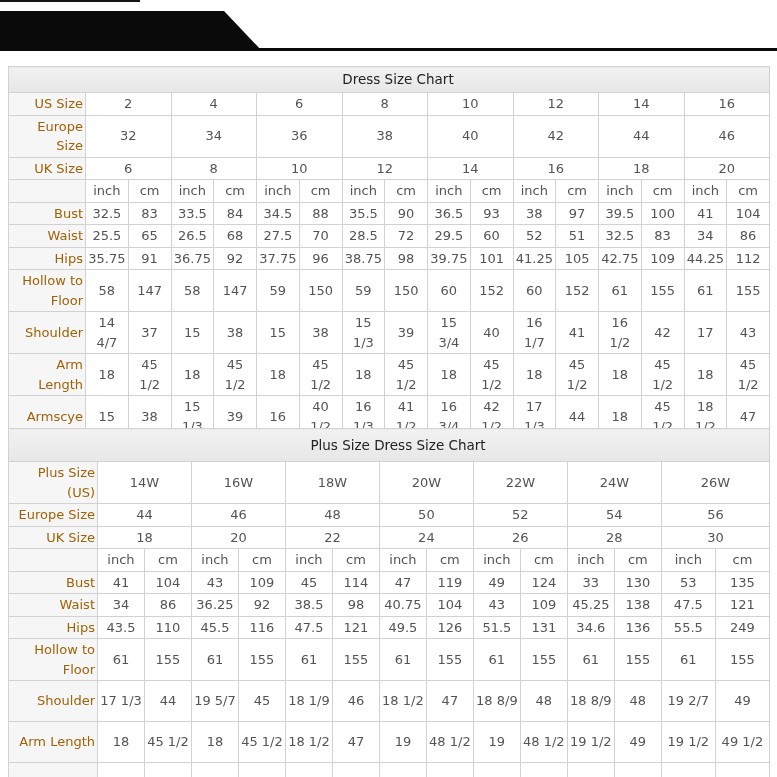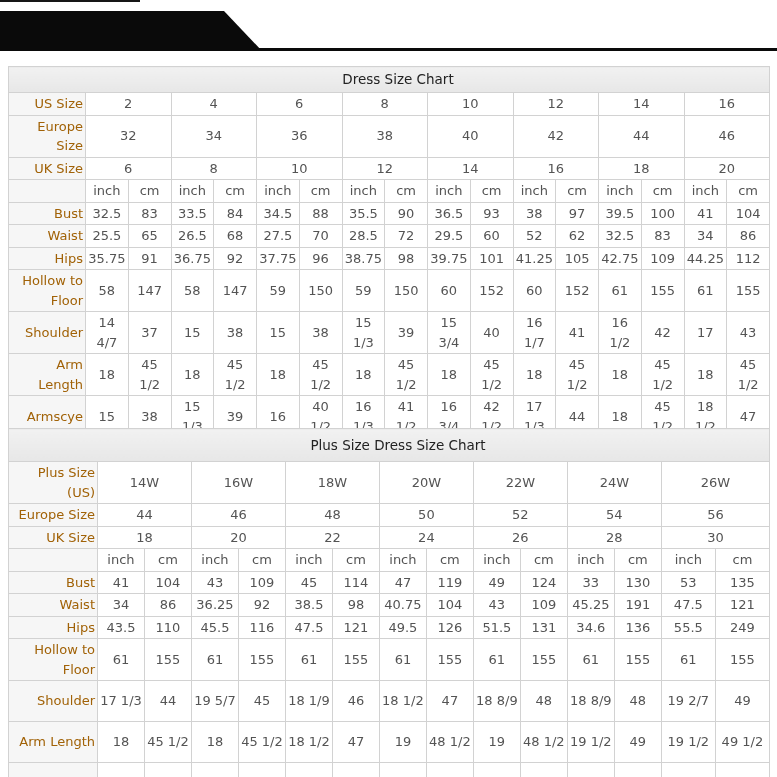--- a/index.html
+++ b/index.html
@@ -144,21 +144,21 @@
         <td>65</td>
         <td>26.5</td>
         <td>68</td>
         <td>27.5</td>
         <td>70</td>
         <td>28.5</td>
         <td>72</td>
         <td>29.5</td>
         <td>60</td>
         <td>52</td>
-        <td>62</td>
+        <td>51</td>
         <td>32.5</td>
         <td>83</td>
         <td>34</td>
         <td>86</td>
       </tr>
       <tr style="height: 21px;">
         <td class="label">Hips</td>
         <td>35.75</td>
         <td>91</td>
         <td>36.75</td>
@@ -346,21 +346,21 @@
         <td>86</td>
         <td>36.25</td>
         <td>92</td>
         <td>38.5</td>
         <td>98</td>
         <td>40.75</td>
         <td>104</td>
         <td>43</td>
         <td>109</td>
         <td>45.25</td>
-        <td>191</td>
+        <td>138</td>
         <td>47.5</td>
         <td>121</td>
       </tr>
       <tr style="height: 21px;">
         <td class="label">Hips</td>
         <td>43.5</td>
         <td>110</td>
         <td>45.5</td>
         <td>116</td>
         <td>47.5</td>

